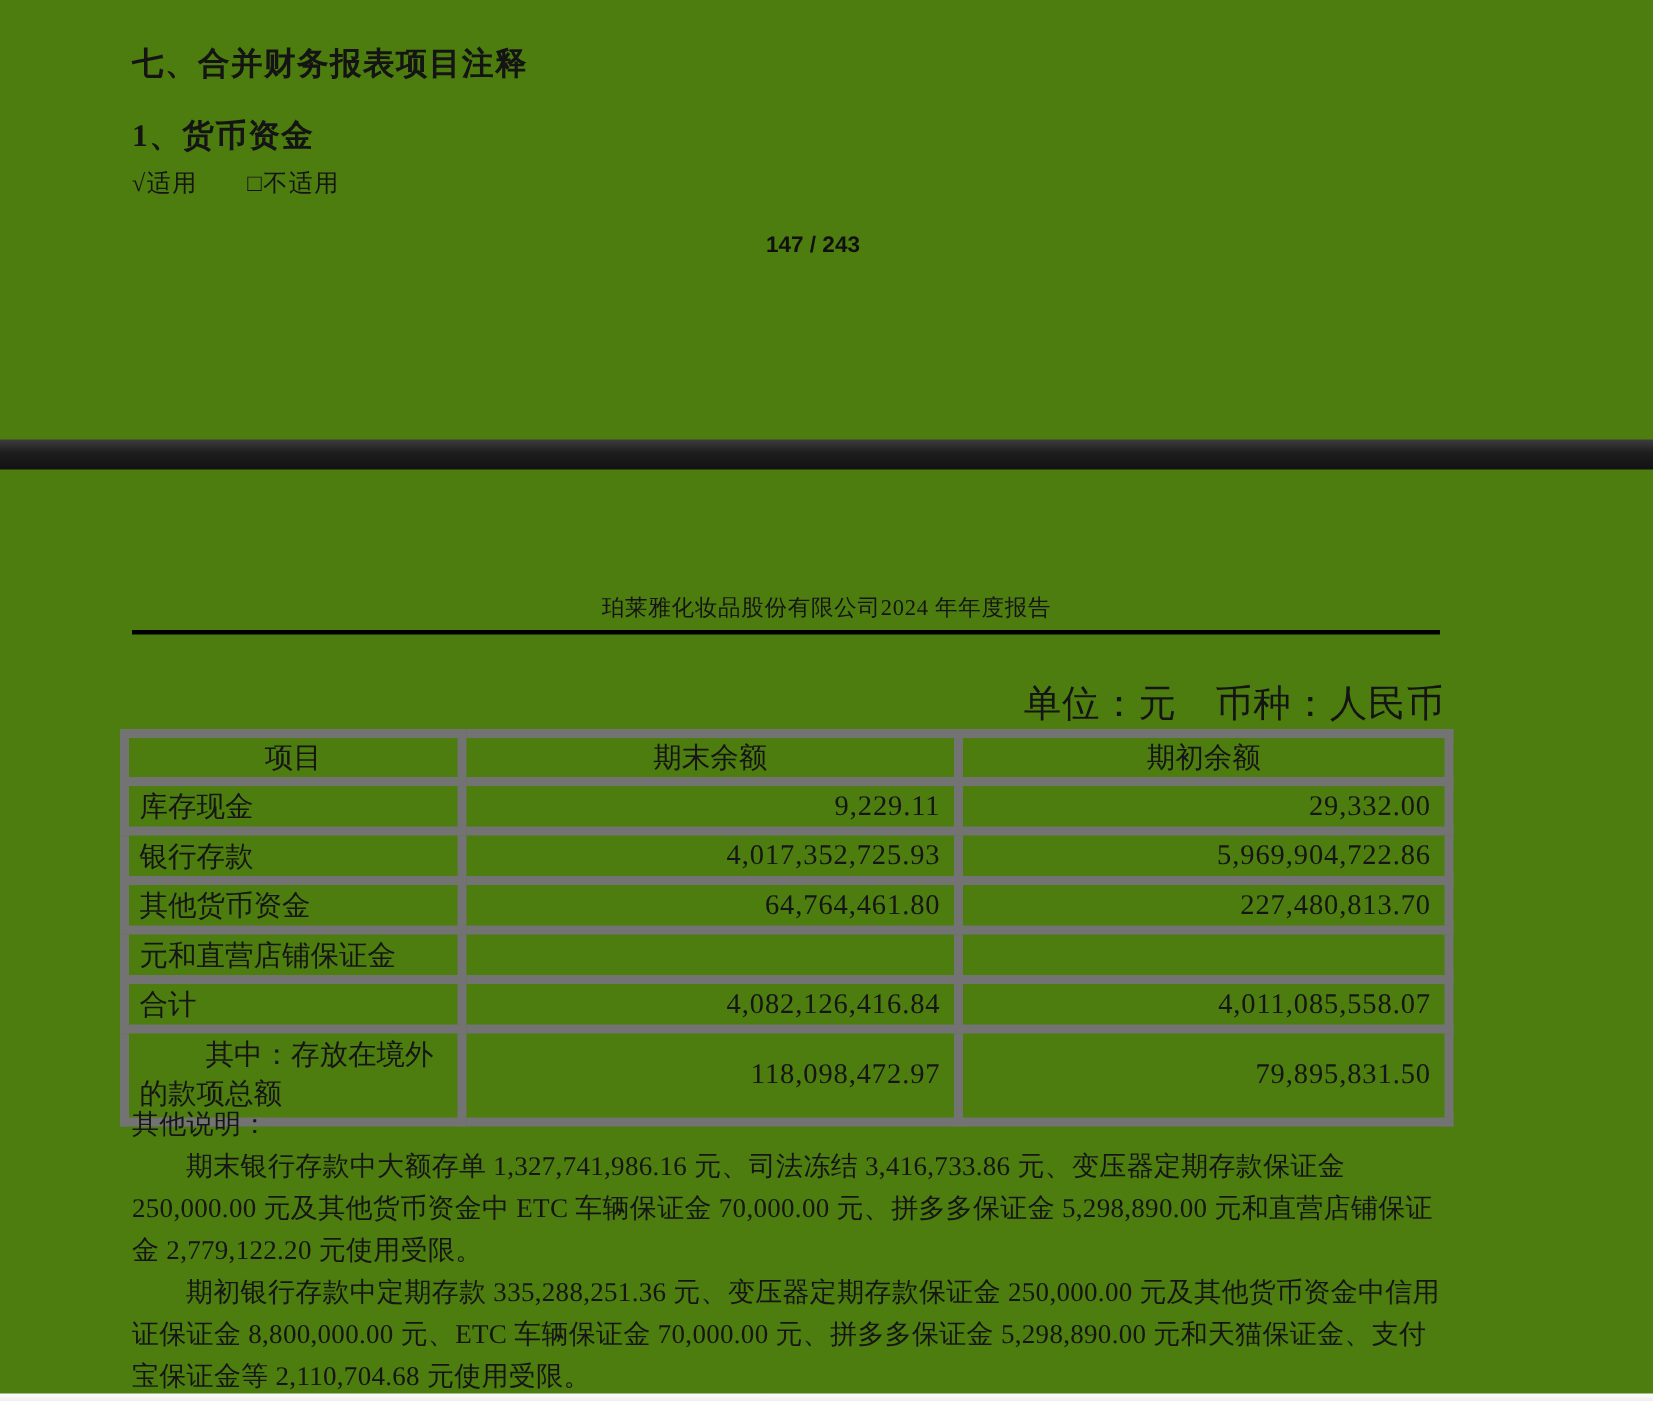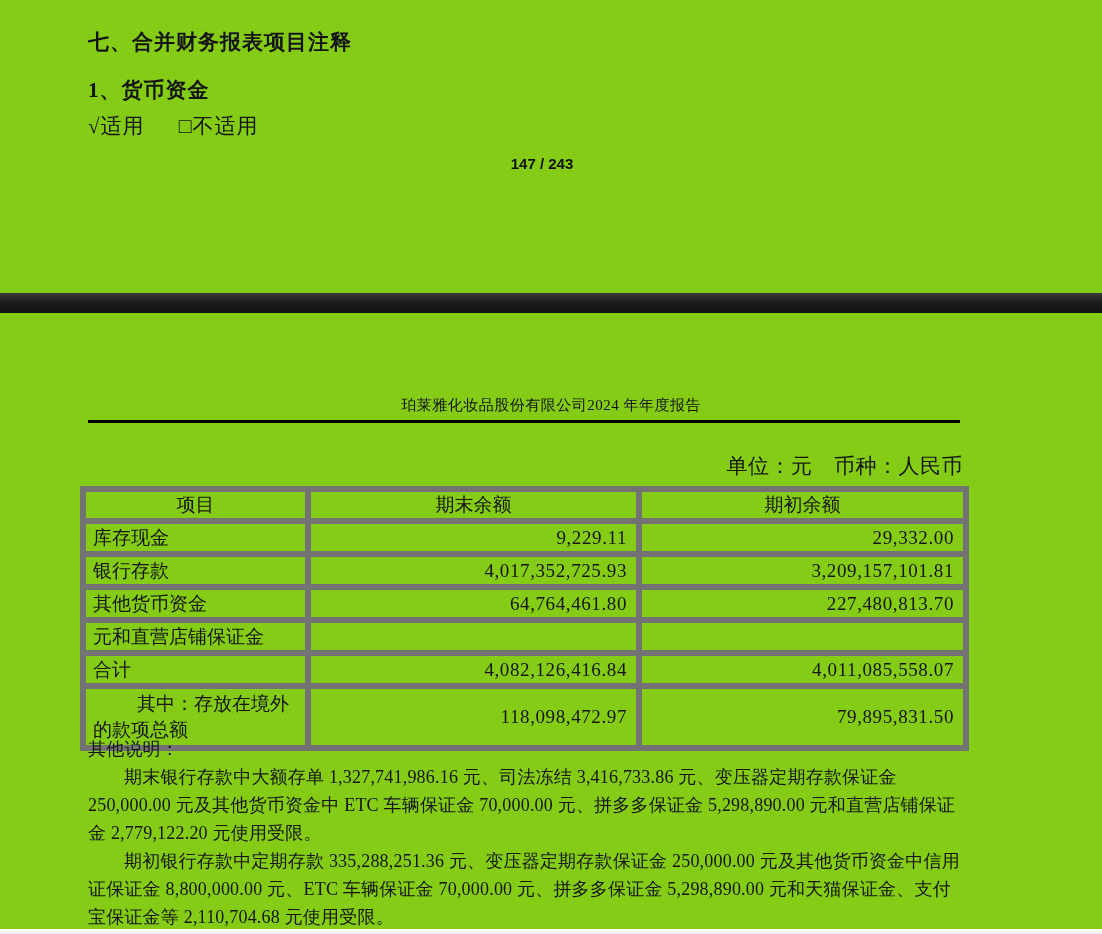--- a/index.html
+++ b/index.html
@@ -1,31 +1,31 @@
 <!DOCTYPE html>
 <html><head>
 <meta charset="utf-8">
 <style>
   html,body{margin:0;padding:0;background:#ffffff;}
   .canvas{
-    position:relative;width:1102px;height:934px;background:#84cc16;overflow:hidden;
+    position:relative;width:1102px;height:934px;background:#4d7c0f;overflow:hidden;
     font-family:"Liberation Serif","DejaVu Serif",serif;color:#141414;
   }
   .abs{position:absolute;}
   .h1{left:88px;top:28px;font-size:21px;font-weight:bold;letter-spacing:1px;}
   .h2{left:88px;top:76px;font-size:21px;font-weight:bold;letter-spacing:1px;}
-  .checkline{left:88px;top:112px;font-size:21px;letter-spacing:1px;}
+  .checkline{left:88px;top:112px;font-size:16px;letter-spacing:1px;}
   .checkline .opt1{margin-right:28px;}
   .pagenum{left:0;top:155px;width:1052px;text-align:center;
     font-family:"Liberation Sans","DejaVu Sans",sans-serif;font-weight:bold;font-size:15px;color:#101010;padding-left:16px;}
   .separator{left:0;top:293px;width:1102px;height:20px;
     background:linear-gradient(180deg,#3d3d3d 0%,#1d1d1d 45%,#121212 100%);}
   .title{left:0;top:396px;width:1102px;text-align:center;font-size:15px;letter-spacing:0.5px;}
   .rule{left:88px;top:420px;width:872px;height:3px;background:#000;}
-  .unit{top:452px;right:139px;font-size:21px;letter-spacing:0.5px;}
+  .unit{top:452px;right:139px;font-size:25px;letter-spacing:0.5px;}
   table.money{
     position:absolute;left:80px;top:486px;width:883px;border-collapse:collapse;
     font-size:19px;color:#151515;table-layout:fixed;
   }
   table.money,table.money th,table.money td{border:6px solid #737373;}
   table.money{border:2px solid #2e2e2e;}
   table.money th{font-weight:normal;text-align:center;height:23px;padding:0;}
   table.money td{height:27px;padding:0 9px 0 7px;}
   td.lbl{text-align:left;margin-top:36px;}
   td.num{text-align:right;letter-spacing:0.6px;font-variant-numeric:tabular-nums;}
@@ -70,21 +70,21 @@
     </thead>
     <tbody>
       <tr>
         <td class="lbl">库存现金</td>
         <td class="num">9,229.11</td>
         <td class="num">29,332.00</td>
       </tr>
       <tr>
         <td class="lbl">银行存款</td>
         <td class="num">4,017,352,725.93</td>
-        <td class="num">3,209,157,101.81</td>
+        <td class="num">5,969,904,722.86</td>
       </tr>
       <tr>
         <td class="lbl">其他货币资金</td>
         <td class="num">64,764,461.80</td>
         <td class="num">227,480,813.70</td>
       </tr>
       <tr>
         <td class="lbl">元和直营店铺保证金</td>
         <td class="num"></td>
         <td class="num"></td>

